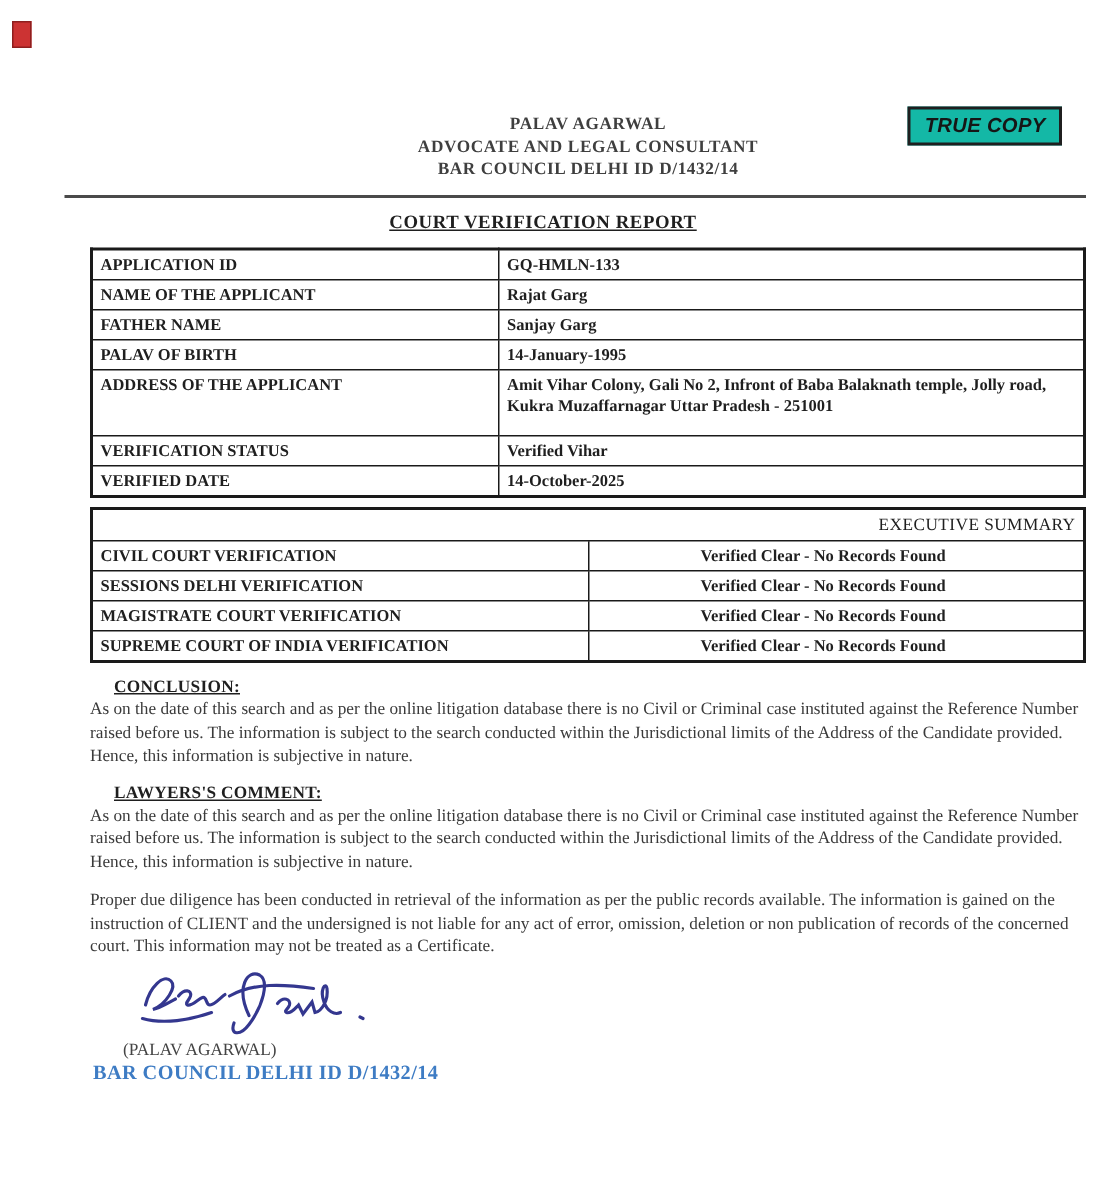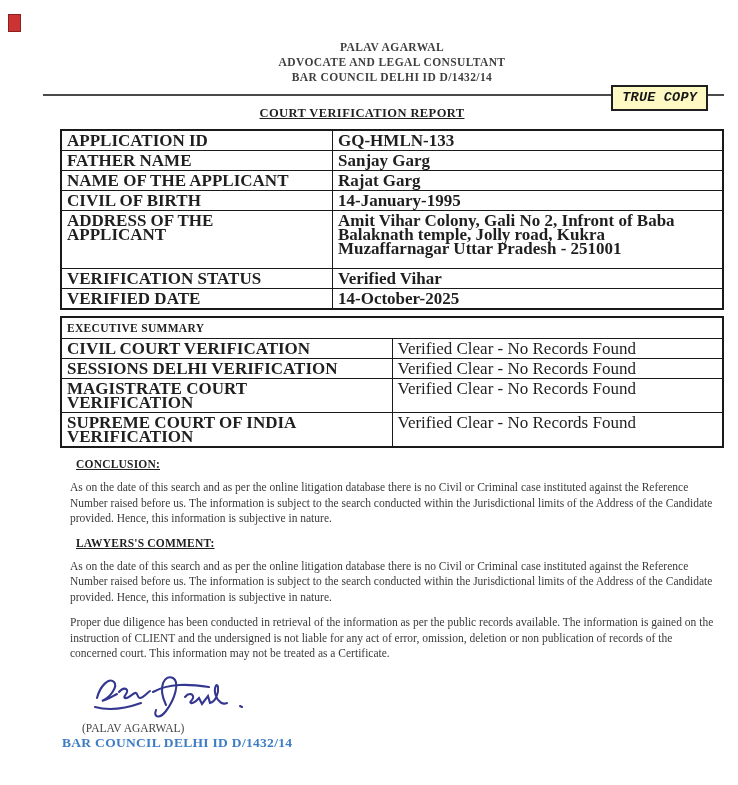--- a/index.html
+++ b/index.html
@@ -4,50 +4,50 @@
 <style>
   html,body{margin:0;padding:0;background:#ffffff;}
   .page{
     position:relative;width:738px;height:785px;background:#ffffff;
     font-family:"Liberation Serif","DejaVu Serif",serif;color:#2b2b2b;
     overflow:hidden;
   }
   .red-mark{position:absolute;left:8px;top:14px;width:11px;height:16px;
     background:var(--red_mark,#cc3333);border:1px solid #8e1f1f;}
   .stamp{
-    position:absolute;top:85px;right:30px;border:2px solid #1f1f1f;
+    position:absolute;top:71px;right:30px;border:2px solid #1f1f1f;
     padding:3px 9px 4px 9px;
-    font-family:Liberation Mono, monospace;
+    font-family:Liberation Sans, sans-serif;
     font-style:italic;font-weight:bold;font-size:13.5px;color:#161616;
-    letter-spacing:.2px;background:#fef9c3;
+    letter-spacing:.2px;background:#14b8a6;
   }
-  .letterhead{padding-top:40px;margin-left:60px;width:664px;text-align:center;}
+  .letterhead{padding-top:76px;margin-left:60px;width:664px;text-align:center;}
   .letterhead div{font-weight:bold;font-size:11.5px;line-height:15px;
     color:#3f3f3f;letter-spacing:.4px;}
   .rule{margin:9px 0 0 43px;width:681px;border:none;
     border-top:2px solid #4a4a4a;height:0;}
   .doc-title-wrap{width:724px;text-align:center;margin-top:7px;}
   .doc-title{display:inline-block;font-weight:bold;font-size:12.5px;
     letter-spacing:.4px;color:#1f1f1f;text-decoration:underline;}
   .content{margin-left:60px;width:664px;}
   table{border-collapse:collapse;width:664px;table-layout:fixed;}
   .details{margin-top:8px;border:2px solid #1a1a1a;}
   .summary{margin-top:6px;border:2px solid #1a1a1a;}
   td,th{border:1px solid #1a1a1a;vertical-align:top;
-    font-size:17px;line-height:14px;padding:3px 22px 2px 5px;color:#1f1f1f;}
+    font-size:11px;line-height:14px;padding:3px 22px 2px 5px;color:#1f1f1f;}
   .lbl{width:243px;font-weight:bold;}
   .val{font-weight:bold;}
   .details .tall td{padding-bottom:12px;}
-  .summary .sum-head th{font-weight:bold;text-align:left;font-size:11.5px;
+  .summary .sum-head th{font-weight:normal;text-align:right;font-size:11.5px;
     letter-spacing:.3px;padding:3px 5px;}
-  .summary .val{text-align:left;font-weight:normal;}
+  .summary .val{text-align:center;font-weight:bold;}
   .section{margin-top:10px;}
   .section h3{margin:0 0 2px 16px;font-size:11.5px;letter-spacing:.2px;
     color:#1f1f1f;text-decoration:underline;}
-  .section p{margin:10px;font-size:11.5px;line-height:15.5px;color:#3a3a3a;}
+  .section p{margin:0;font-size:11.5px;line-height:15.5px;color:#3a3a3a;}
   .yours-truly{margin:9px 0 0 52px;font-size:11.5px;color:#3a3a3a;}
   .signature{margin:4px 0 0 33px;height:50px;}
   .sig-name{margin:0 0 0 22px;font-size:11.5px;color:#444;}
   .council{margin:1px 0 0 2px;font-size:13.5px;font-weight:bold;
     color:var(--accent_blue,#3e7cc4);letter-spacing:.3px;}
 </style>
 </head>
 <body>
 
 <div class="page">
@@ -70,29 +70,29 @@
 
   <div class="content">
 
     <table class="details">
       <tbody>
         <tr>
           <td class="lbl">APPLICATION ID</td>
           <td class="val">GQ-HMLN-133</td>
         </tr>
         <tr>
+          <td class="lbl">NAME OF THE APPLICANT</td>
+          <td class="val">Rajat Garg</td>
+        </tr>
+        <tr>
           <td class="lbl">FATHER NAME</td>
           <td class="val">Sanjay Garg</td>
         </tr>
         <tr>
-          <td class="lbl">NAME OF THE APPLICANT</td>
-          <td class="val">Rajat Garg</td>
-        </tr>
-        <tr>
-          <td class="lbl">CIVIL OF BIRTH</td>
+          <td class="lbl">PALAV OF BIRTH</td>
           <td class="val">14-January-1995</td>
         </tr>
         <tr class="tall">
           <td class="lbl">ADDRESS OF THE APPLICANT</td>
           <td class="val">Amit Vihar Colony, Gali No 2, Infront of Baba Balaknath temple, Jolly road, Kukra Muzaffarnagar Uttar Pradesh - 251001</td>
         </tr>
         <tr>
           <td class="lbl">VERIFICATION STATUS</td>
           <td class="val">Verified Vihar</td>
         </tr>

